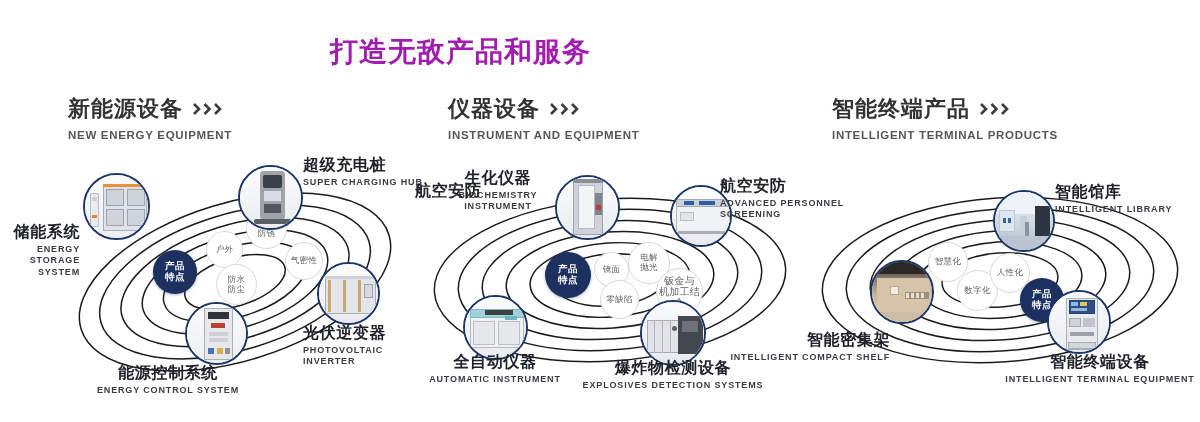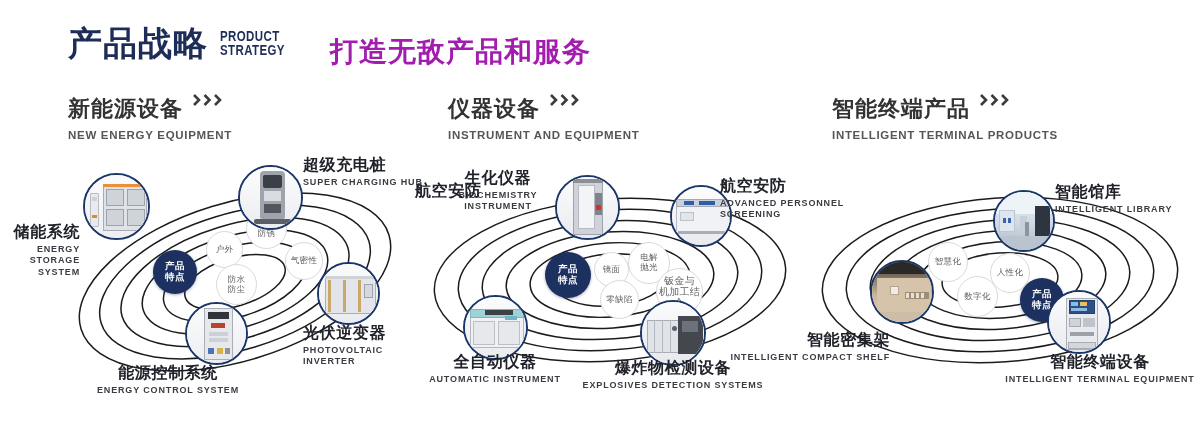--- a/index.html
+++ b/index.html
@@ -28,21 +28,21 @@
     position:absolute;left:330px;top:33px;
     font-size:28px;font-weight:700;color:#a21caf;letter-spacing:1px;
     font-family:"DejaVu Sans","Liberation Sans",sans-serif;
   }
 
   
   .sec{position:absolute;}
   .sec .cn{
     font-size:22px;font-weight:700;color:#333333;letter-spacing:1px;
     font-family:"DejaVu Sans","Liberation Sans",sans-serif;
-    display:flex;align-items:flex-start;
+    display:flex;align-items:center;
   }
   .sec .chev{margin-left:10px;display:inline-flex;gap:1px;color:#3c3c3c;}
   .sec .chev svg{display:block;}
   .sec .en{
     margin-top:5px;font-size:11.5px;color:#55565a;font-weight:600;
     letter-spacing:.7px;font-family:"Liberation Sans","DejaVu Sans",sans-serif;
   }
 
   
   .cluster{position:absolute;}
@@ -85,27 +85,20 @@
   }
   .lab.r{text-align:right;}
   .lab.c{text-align:center;}
   .b{position:absolute;box-sizing:border-box;}
 </style>
 </head>
 <body>
 
 <div class="stage">
 
-  <div class="hdr">
-    <div class="hdr-cn">产品战略</div>
-    <div class="hdr-en">
-      <div>PRODUCT</div>
-      <div>STRATEGY</div>
-    </div>
-  </div>
   <div class="hdr-sub">打造无敌产品和服务</div>
 
   <div class="sec" style="left:68px;top:94px;">
     <div class="cn">
       <span>新能源设备</span>
       <span class="chev">
         <svg width="34" height="12" viewBox="0 0 34 12">
             <path d="M1 1l5 5-5 5M11.5 1l5 5-5 5M22 1l5 5-5 5" fill="none" stroke="#3c3c3c" stroke-width="2.6" stroke-linecap="butt" stroke-linejoin="miter"></path>
           </svg>
       </span>
@@ -359,21 +352,21 @@
           <ellipse cx="195" cy="120" rx="130" ry="60"></ellipse>
           <ellipse cx="195" cy="120" rx="154" ry="71"></ellipse>
           <ellipse cx="195" cy="120" rx="178" ry="82"></ellipse>
         </g>
       </svg>
     </div>
 
     <div class="kw" style="left:123px;top:82px;width:40px;height:40px;">
       <span>智慧化</span>
     </div>
-    <div class="kw" style="left:152px;top:116px;width:41px;height:41px;">
+    <div class="kw" style="left:152px;top:110px;width:41px;height:41px;">
       <span>数字化</span>
     </div>
     <div class="kw" style="left:185px;top:93px;width:40px;height:40px;">
       <span>人性化</span>
     </div>
     <div class="kw core" style="left:215px;top:118px;width:44px;height:44px;">
       <div>
         <div>产品</div>
         <div>特点</div>
       </div>

